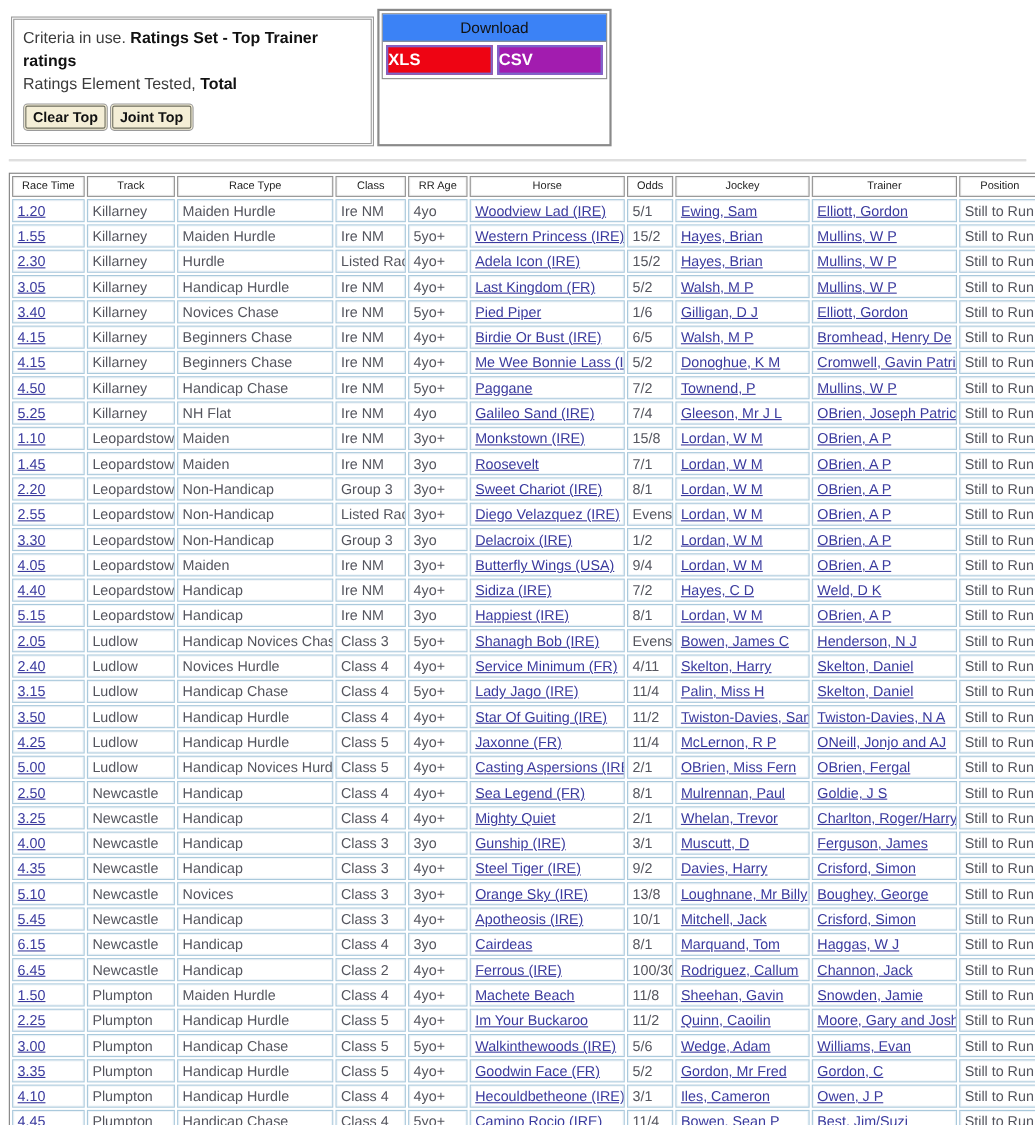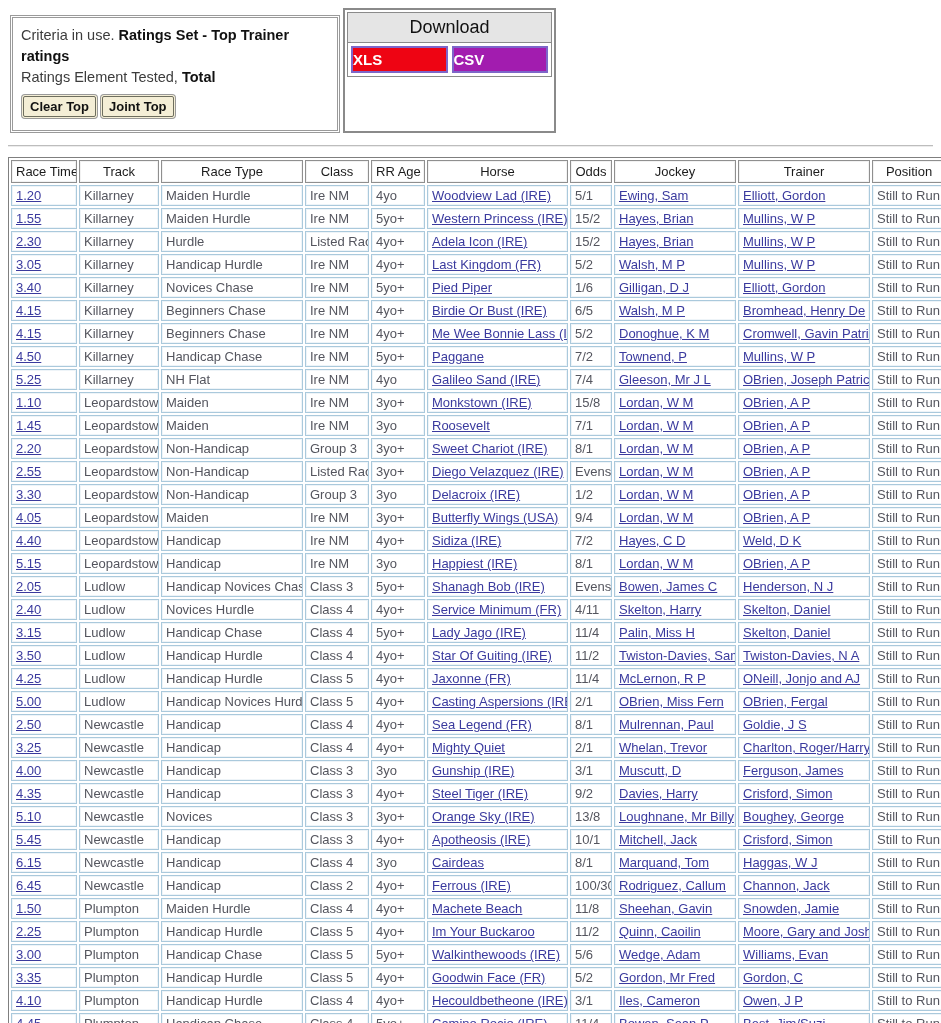--- a/index.html
+++ b/index.html
@@ -19,39 +19,39 @@
     background:#f4eed6;border:1px solid #6e6e5e;border-radius:2px;
     box-shadow:0 0 0 1px #f4eed6,0 0 0 2px #9a9a9a;
     margin:2px 4px 2px 2px;padding:2px 6px;cursor:pointer;
   }
   .download-wrap{
     width:213px;height:125px;box-sizing:border-box;margin-left:3px;
     border:2px solid #8a8a8a;background:#fff;
   }
   .download-table{margin:2px;border:1px solid #8a8a8a;}
   .download-header{
-    background:#e5e5e5;border-bottom:1px solid #8a8a8a;
-    text-align:center;font-size:18px;color:#111;padding:4px 0;
+    background:#3b82f6;border-bottom:1px solid #8a8a8a;
+    text-align:center;font-size:14px;color:#111;padding:4px 0;
   }
   .download-buttons{display:flex;gap:4px;padding:3px;}
   .dl-btn{
     flex:1;text-align:left;font-weight:700;font-size:15px;color:#fff;
     padding:3px 0;border:2px solid #7d66c9;cursor:pointer;
   }
 
   
   .divider{border:0;border-top:1px solid #bdbdbd;border-bottom:1px solid #ececec;margin:12px 0 10px 0;}
 
   
   table.races{
     border-collapse:separate;border-spacing:2px;
     border:1px solid #7f7f7f;background:#fff;table-layout:fixed;width:925px;
   }
   table.races th{
-    border:1px solid #8f8f8f;font-weight:400;font-size:13px;color:#1c1c1c;
+    border:1px solid #8f8f8f;font-weight:400;font-size:10px;color:#1c1c1c;
     padding:3px 4px;text-align:center;overflow:hidden;white-space:nowrap;
     box-shadow:inset 0 0 0 1px #f2f2f2;
   }
   table.races td{
     border:1px solid #aac9dc;font-size:13px;color:#54555e;
     padding:2px 4px;text-align:left;overflow:hidden;white-space:nowrap;
     box-shadow:inset 0 0 0 1px #eef4f8;
   }
   table.races a{color:#3a3a9e;text-decoration:underline;}
   col.c-racetime{width:66px;} col.c-track{width:80px;} col.c-racetype{width:142px;}

